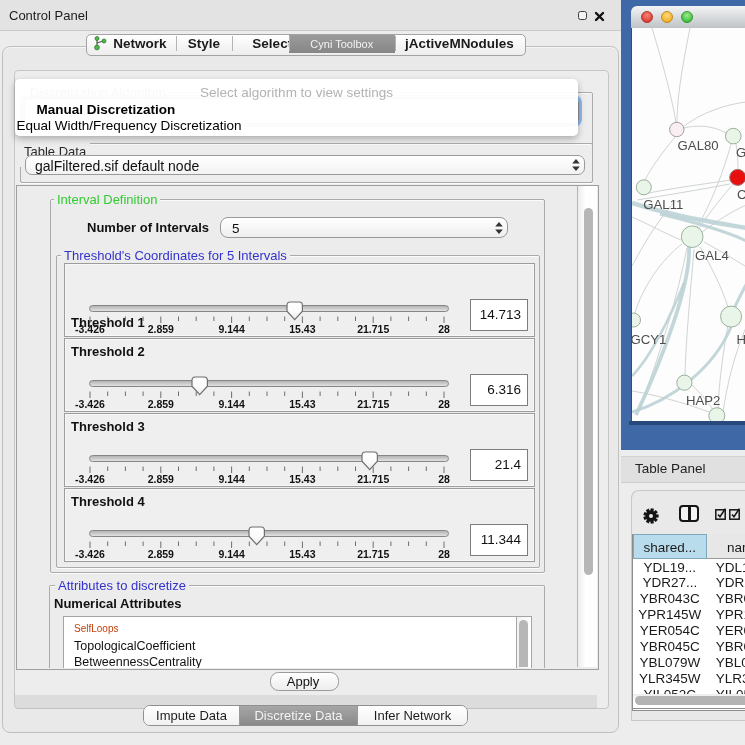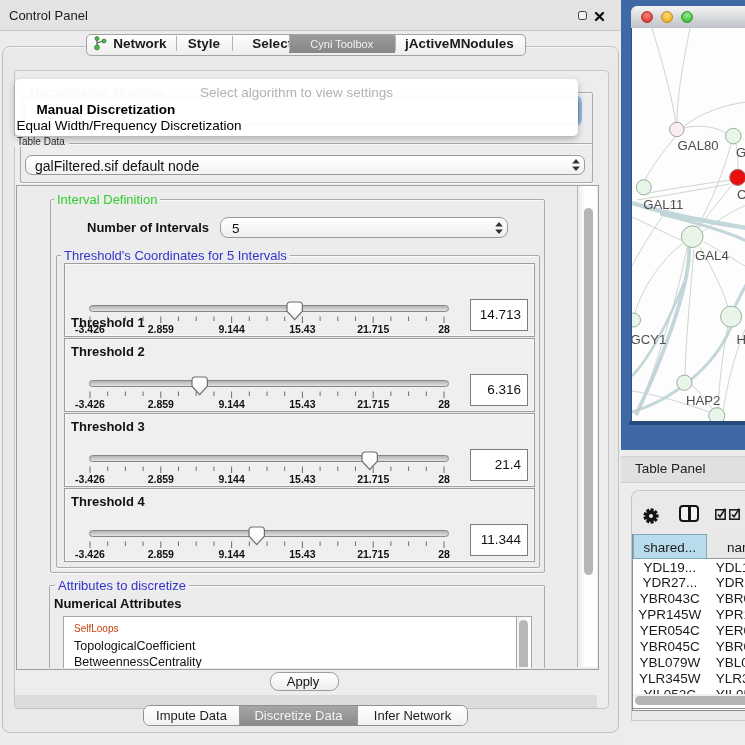--- a/index.html
+++ b/index.html
@@ -13,21 +13,21 @@
 <div style="position:absolute;left:577.5px;top:11px;width:7.5px;height:6.5px;border:1.5px solid #3c3c3c;border-radius:2.5px;background:#f2f2f2;"></div>
 <svg style="position:absolute;left:593.5px;top:10.5px;" width="11" height="11" viewBox="0 0 11 11">
       <path d="M2 2 L9 9 M9 2 L2 9" stroke="#111" stroke-width="2.4" stroke-linecap="round"></path>
     </svg>
 <div style="position:absolute;left:2px;top:45.5px;width:615px;height:685px;background:#e9e9e9;border:1px solid #c0c0c0;border-radius:8px;box-shadow:inset 0 1px 0 #f4f4f4;"></div>
 <div style="position:absolute;left:13.5px;top:70px;width:593px;height:637px;background:#ededed;border:1px solid #c6c6c6;border-radius:4px;"></div>
 <div style="position:absolute;left:20px;top:91.5px;width:571px;height:89px;border:1px solid #ababab;border-radius:2px;box-shadow:0 1px 0 #fbfbfb, inset 0 1px 0 #fbfbfb;"></div>
 <div style="position:absolute;left:27px;top:85px;background:#ededed;padding:0 3px;font-size:13px;color:#5a5a5a;">Discretization Algorithm</div>
 <div style="position:absolute;left:24px;top:98px;width:553px;height:24px;background:#fff;border:1px solid #8f8f8f;border-radius:5px;box-shadow:0 0 0 3px rgba(110,165,230,.75);"></div>
 <div style="position:absolute;left:20px;top:142.5px;width:571px;height:38px;border:1px solid #ababab;border-radius:2px;box-shadow:0 1px 0 #fbfbfb, inset 0 1px 0 #fbfbfb;"></div>
-<div style="position:absolute;left:13px;top:136px;background:#ededed;padding:0 4px;font-size:10px;color:#2a2a2a;">Table Data</div>
+<div style="position:absolute;left:20px;top:136px;background:#ededed;padding:8px 4px;font-size:13px;color:#2a2a2a;">Table Data</div>
 <div style="position:absolute;left:25px;top:154.5px;width:558px;height:18.5px;background:linear-gradient(#ffffff,#f2f2f2);border:1px solid #9a9a9a;border-radius:7px;box-shadow:inset 0 1px 0 #fff;"></div>
 <div style="position:absolute;left:35px;top:157.5px;font-size:14px;color:#111;">galFiltered.sif default node</div>
 <svg style="position:absolute;left:571px;top:158.5px;" width="10" height="12" viewBox="0 0 10 12">
       <path d="M5 0 L8.8 4.4 H1.2 Z" fill="#333"></path>
       <path d="M5 12 L8.8 7.6 H1.2 Z" fill="#333"></path>
     </svg>
 <div style="position:absolute;left:15.5px;top:185px;width:581px;height:482.5px;border:1px solid #9f9f9f;background:#ececec;"></div>
 <div style="position:absolute;left:576.5px;top:186px;width:19.5px;height:480.5px;background:linear-gradient(to right,#ececec,#ffffff 40%,#fdfdfd);border-left:1px solid #b5b5b5;"></div>
 <div style="position:absolute;left:583.5px;top:208px;width:9px;height:367px;background:#b6b6b6;border-radius:4.5px;"></div>
 <div style="position:absolute;left:50px;top:198.5px;width:493px;height:372px;border:1px solid #ababab;border-radius:2px;box-shadow:0 1px 0 #fbfbfb, inset 0 1px 0 #fbfbfb;"></div>

